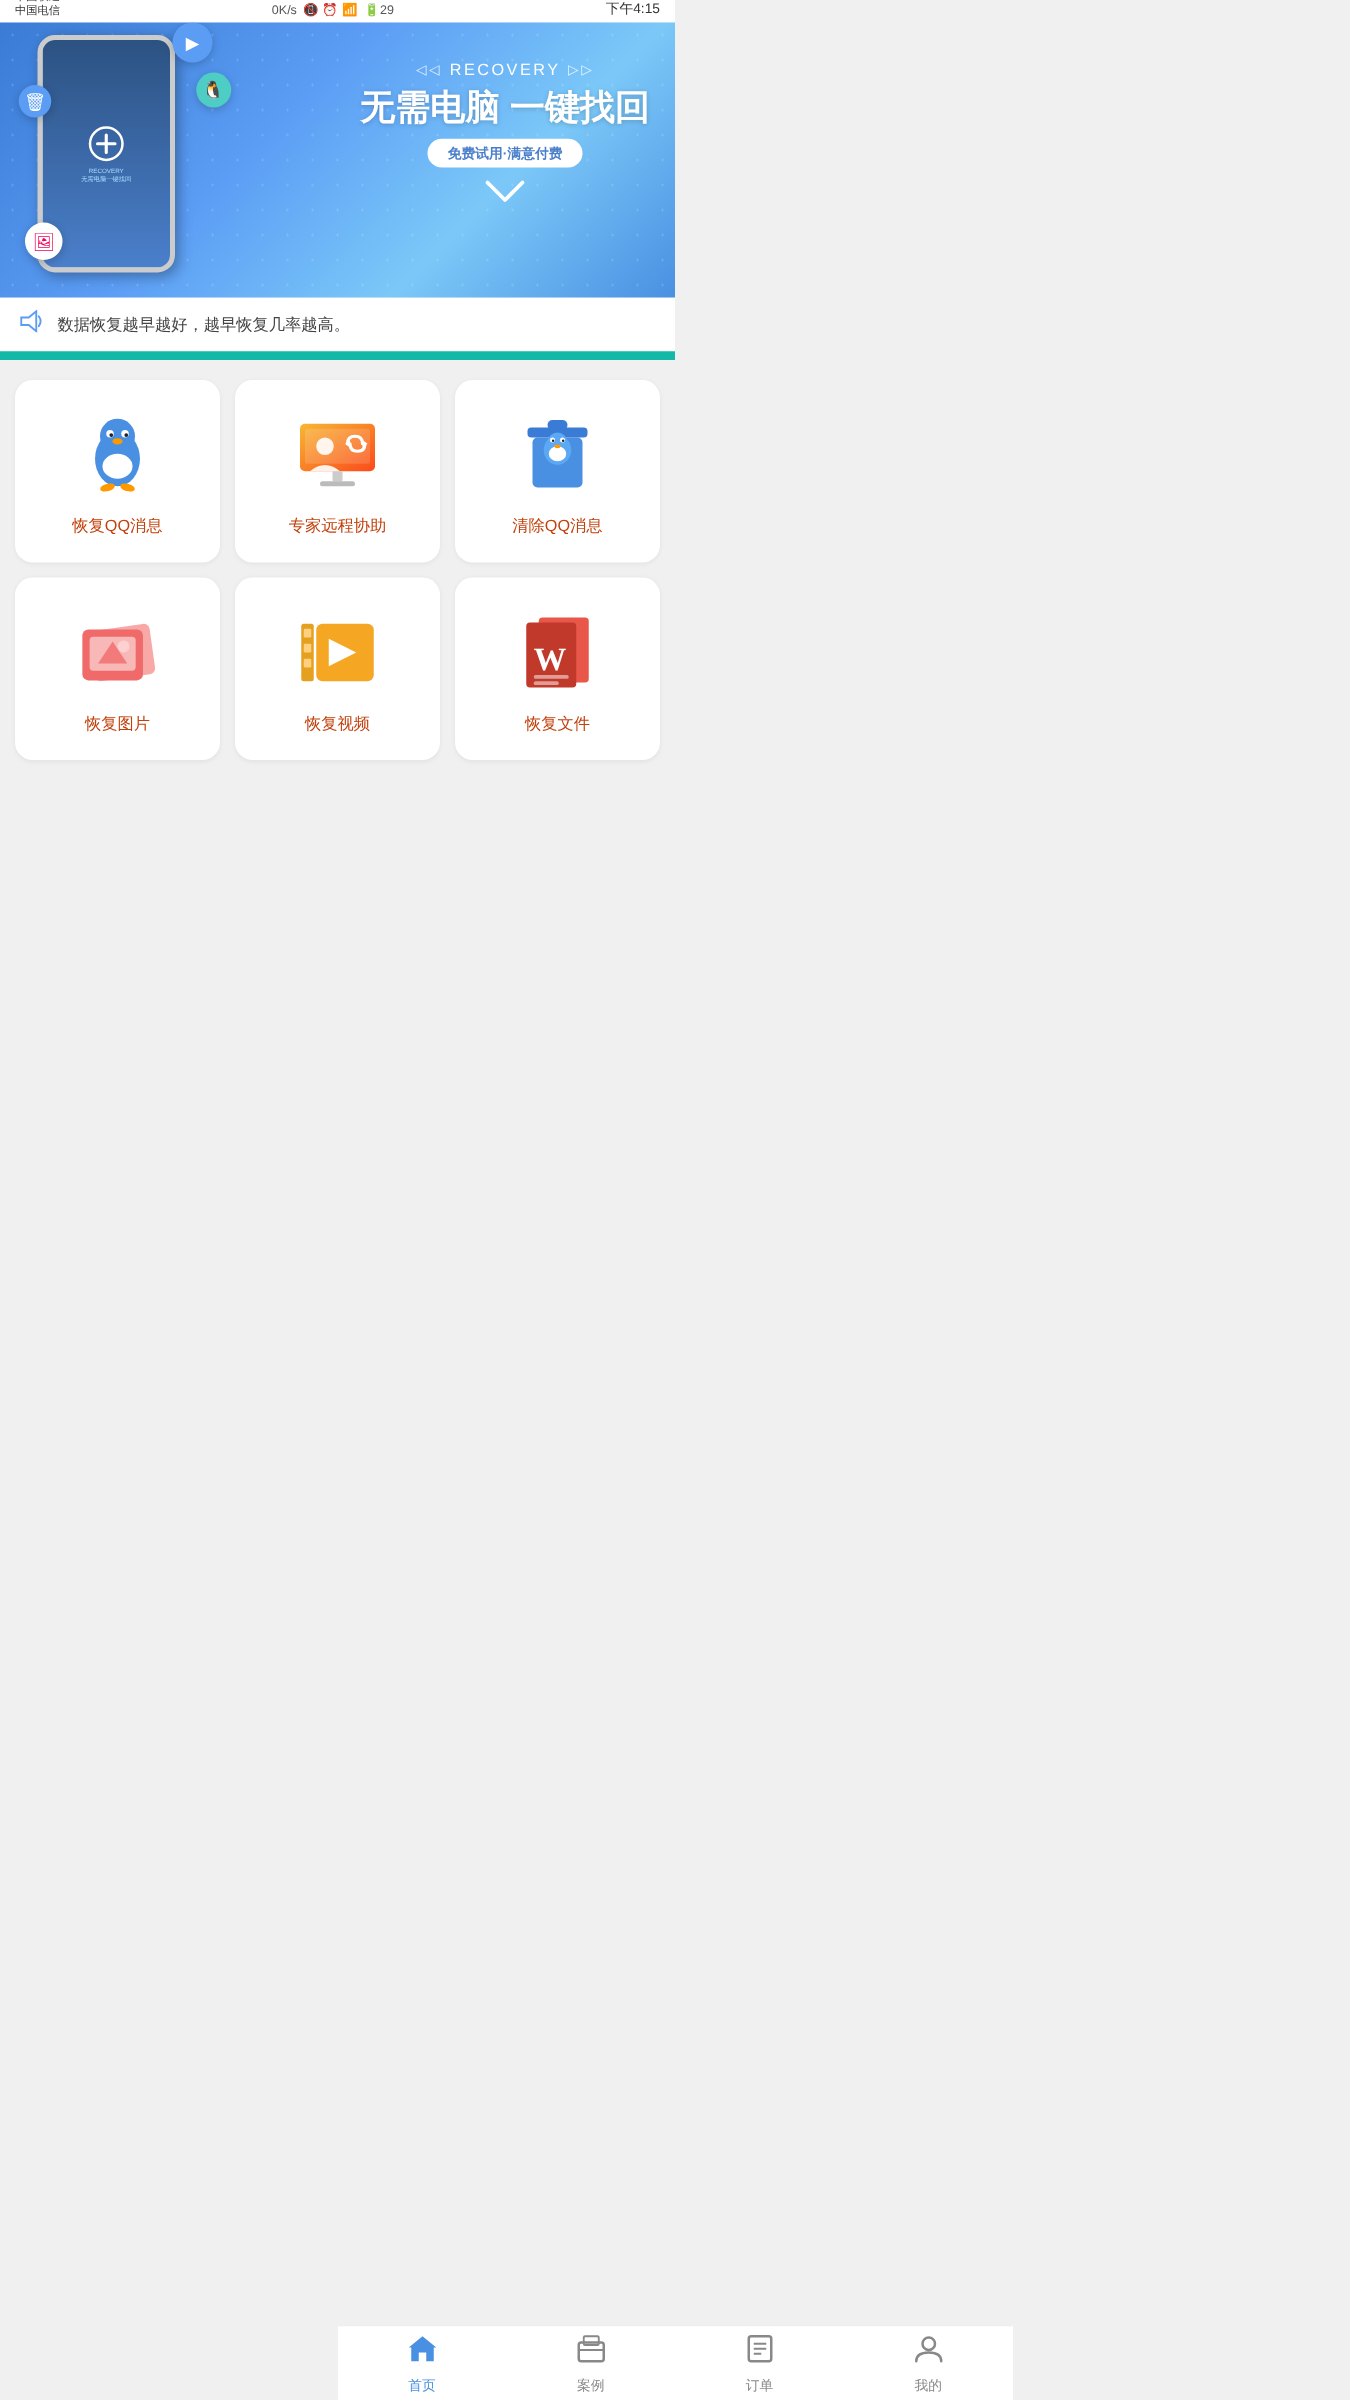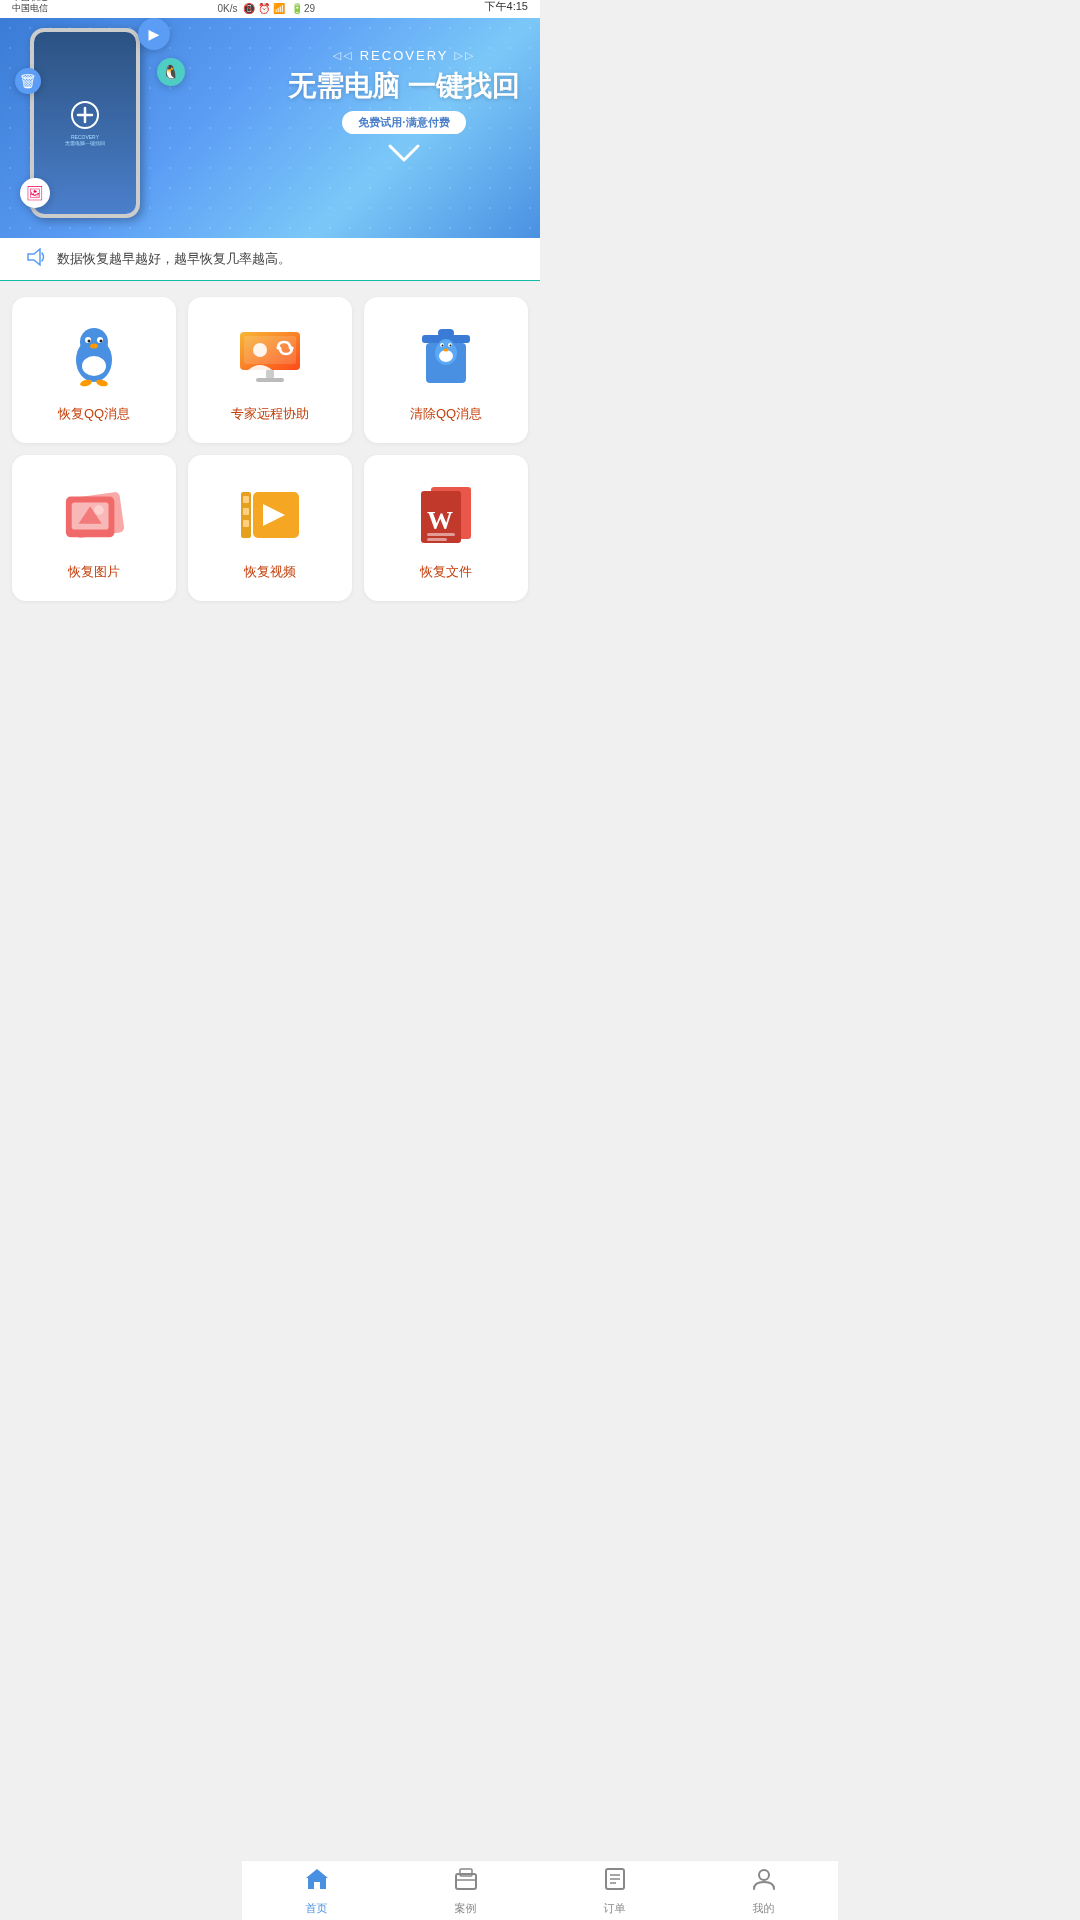--- a/index.html
+++ b/index.html
@@ -126,27 +126,27 @@
       color: white;
       font-size: 22px;
       margin-top: 8px;
       display: block;
       text-align: center;
     }
 
     
     .notice-bar {
       background: white;
-      padding: 10px 27px;
+      padding: 10px 16px;
       display: flex;
       align-items: center;
       gap: 10px;
       font-size: 13px;
       color: #444;
-      border-bottom: 1px solid #14b8a6;
+      border-bottom: 7px solid #14b8a6;
     }
     .notice-icon {
       color: #5b9df5;
       font-size: 16px;
     }
 
     
     .grid-section {
       padding: 16px 12px;
       background: #f0f0f0;
@@ -181,21 +181,21 @@
       text-align: center;
     }
     
 
     
     .bottom-nav {
       position: fixed;
       bottom: 0;
       left: 50%;
       transform: translateX(-50%);
-      width: 596px;
+      width: 540px;
       background: white;
       border-top: 1px solid #eee;
       display: flex;
       height: 60px;
     }
     .nav-item {
       flex: 1;
       display: flex;
       flex-direction: column;
       align-items: center;

